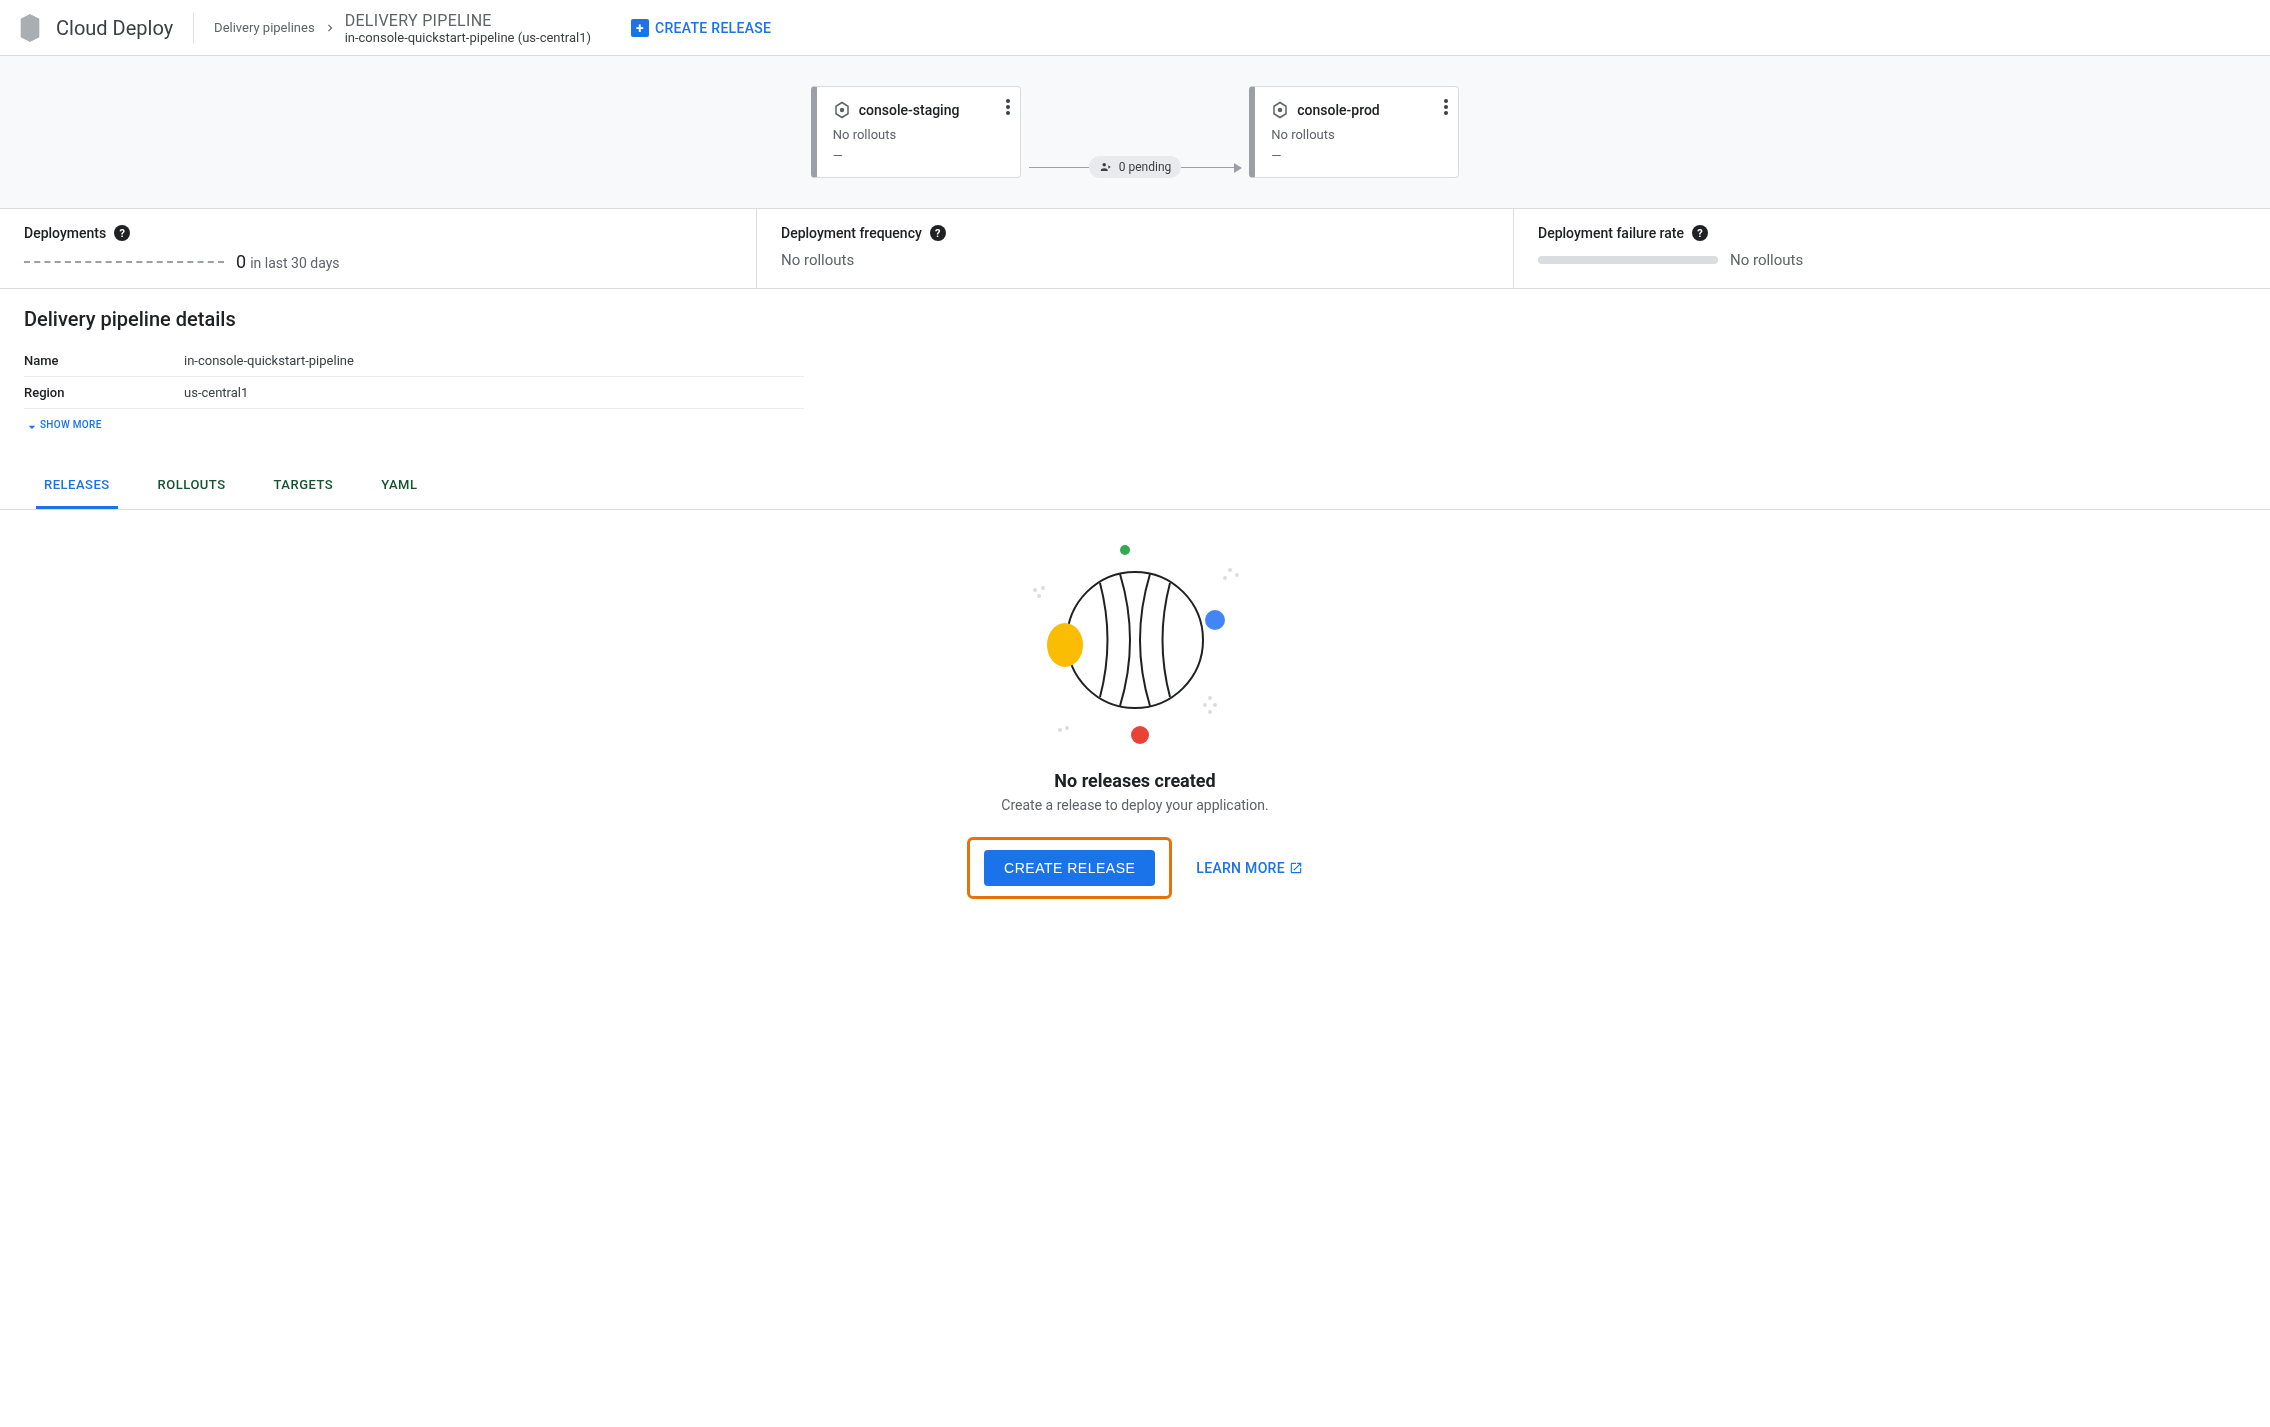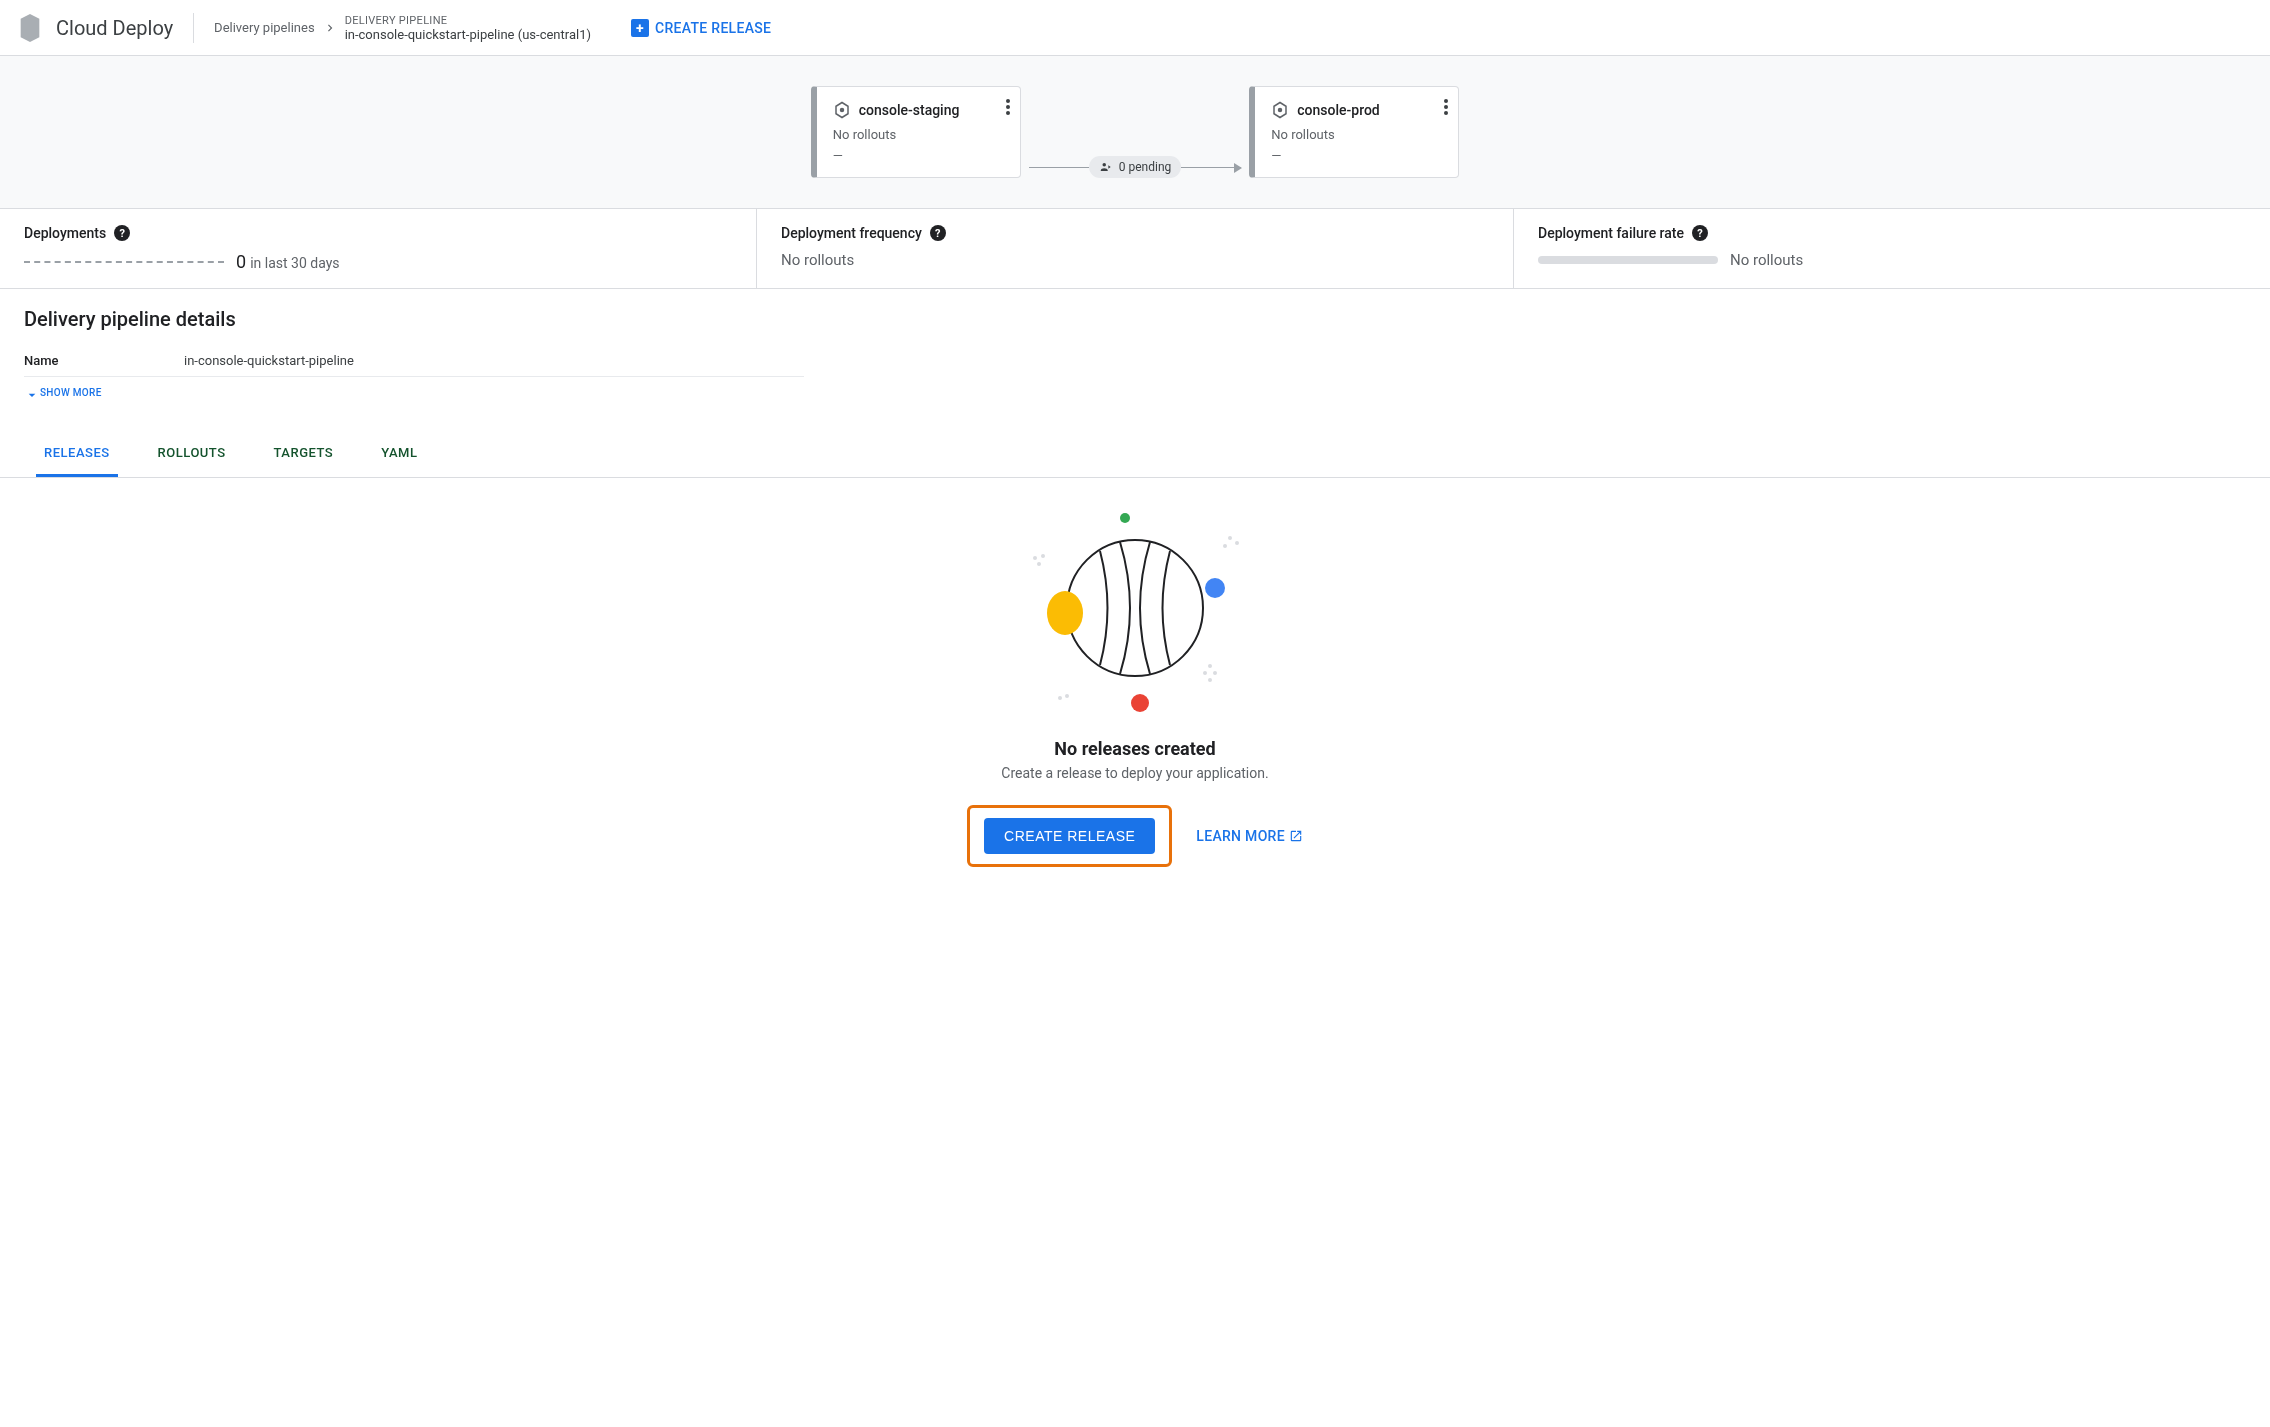--- a/index.html
+++ b/index.html
@@ -6,21 +6,21 @@
 body { font-family: 'Google Sans', Roboto, Arial, sans-serif; font-size: 14px; color: #202124; background: #fff; }
 
 .header { display: flex; align-items: center; height: 56px; border-bottom: 1px solid #dadce0; padding: 0 16px; }
 .logo-wrap { display: flex; align-items: center; gap: 12px; }
 .logo-icon { width: 28px; height: 28px; }
 .product-name { font-size: 20px; font-weight: 400; color: #3c4043; }
 .header-sep { width: 1px; height: 30px; background: #dadce0; margin: 0 20px; }
 .breadcrumb { display: flex; align-items: center; gap: 8px; color: #5f6368; font-size: 13px; }
 .breadcrumb-chevron { color: #5f6368; }
 .breadcrumb-current { display: flex; flex-direction: column; }
-.breadcrumb-label { font-size: 11px; color: #5f6368; letter-spacing: 0.3px; }
+.breadcrumb-label { font-size: 16px; color: #5f6368; letter-spacing: 0.3px; }
 .breadcrumb-value { font-size: 13px; color: #3c4043; }
 .header-action { margin-left: 40px; display: flex; align-items: center; gap: 6px; color: #1a73e8; font-weight: 500; font-size: 14px; letter-spacing: 0.3px; cursor: pointer; }
 .plus-icon { width: 18px; height: 18px; background: #1a73e8; color: #fff; display: flex; align-items: center; justify-content: center; font-size: 14px; font-weight: bold; border-radius: 2px; }
 
 .pipeline-area { background: #f8f9fa; border-bottom: 1px solid #dadce0; padding: 30px 0; display: flex; justify-content: center; align-items: flex-end; }
 .stage-card { background: #fff; border: 1px solid #dadce0; border-left: 6px solid #9aa0a6; border-radius: 4px; width: 210px; padding: 14px 16px; position: relative; }
 .stage-head { display: flex; align-items: center; gap: 8px; margin-bottom: 8px; }
 .stage-title { font-weight: 500; font-size: 14px; }
 .stage-sub { color: #5f6368; font-size: 13px; margin-bottom: 6px; }
 .stage-dash { color: #5f6368; font-size: 13px; }
@@ -178,20 +178,24 @@
   </div>
 </div>
 
 <div class="details-section">
   <div class="details-title">Delivery pipeline details</div>
   <table class="details-table">
     <tbody>
         <tr>
       <td>Name</td>
       <td>in-console-quickstart-pipeline</td>
+    </tr>
+    <tr>
+      <td>Region</td>
+      <td>us-central1</td>
     </tr>
   </tbody>
     </table>
   <div class="show-more">
     <svg class="chevron-down" width="16" height="16" viewBox="0 0 24 24">
         <path fill="#1a73e8" d="M7 10l5 5 5-5z"></path>
       </svg>
     <span>SHOW MORE</span>
   </div>
 </div>

